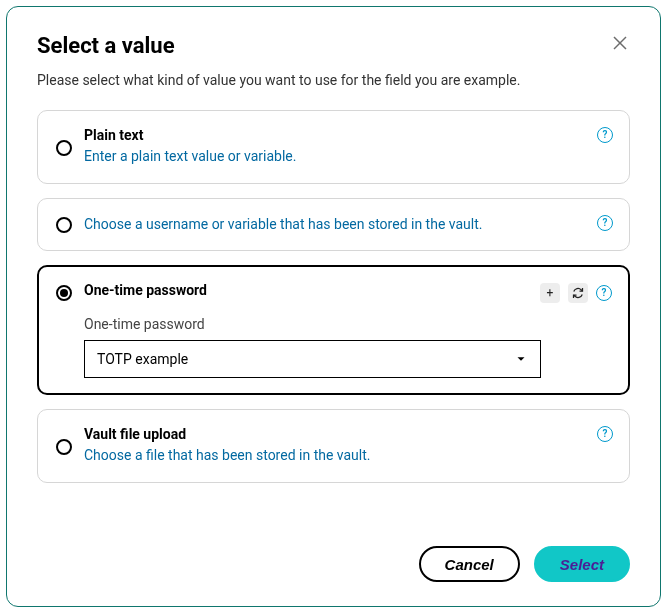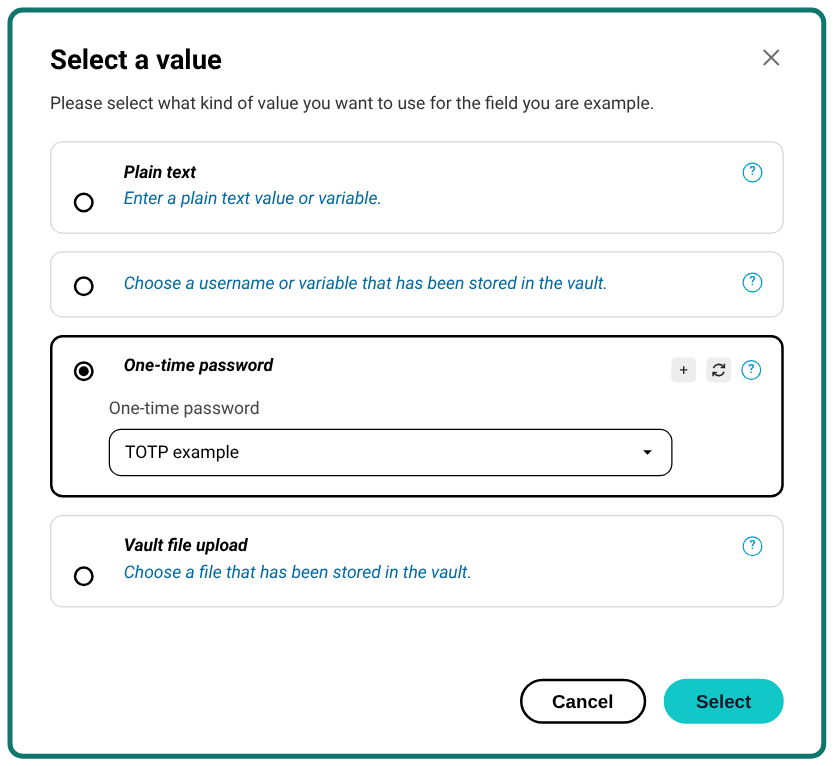--- a/index.html
+++ b/index.html
@@ -9,21 +9,21 @@
       width: 667px;
       height: 613px;
       position: relative;
     }
     .modal {
       position: absolute;
       top: 6px;
       left: 6px;
       right: 6px;
       bottom: 6px;
-      border: 4px solid #0f766e;
+      border: 1px solid #0f766e;
       border-radius: 12px;
       padding: 26px 30px 24px 30px;
       display: flex;
       flex-direction: column;
     }
     .header-row {
       display: flex;
       justify-content: space-between;
       align-items: flex-start;
       margin-bottom: 14px;
@@ -61,23 +61,22 @@
       border-radius: 10px;
       padding: 16px 18px;
       position: relative;
     }
     .option-card.selected {
       border: 2px solid #000;
       padding: 15px 17px;
     }
     .option-head {
       display: flex;
-      align-items: flex-end;
-      gap: 24px;
-      font-style: italic;
+      align-items: center;
+      gap: 12px;
     }
     .radio {
       width: 16px;
       height: 16px;
       border: 2px solid #000;
       border-radius: 50%;
       flex-shrink: 0;
       margin-top: 2px;
       position: relative;
       background: #fff;
@@ -143,21 +142,21 @@
       margin-left: 28px;
     }
     .field-label {
       font-size: 14px;
       color: #444;
       margin-bottom: 8px;
     }
     .select-wrap {
       position: relative;
       border: 1.5px solid #000;
-      border-radius: 10px;
+      border-radius: 0;
       height: 38px;
       display: flex;
       align-items: center;
       padding: 0 12px;
       background: #fff;
       cursor: pointer;
       width: calc(100% - 70px);
     }
     .select-value {
       font-size: 14px;
@@ -178,30 +177,31 @@
     .btn {
       height: 36px;
       padding: 0 24px;
       border-radius: 20px;
       font-size: 15px;
       font-weight: 600;
       cursor: pointer;
       display: flex;
       align-items: center;
       justify-content: center;
+      font-style: italic;
     }
     .btn-cancel {
       background: #fff;
       border: 2px solid #000;
       color: #000;
     }
     .btn-select {
       background: #11c7c7;
       border: 2px solid #11c7c7;
-      color: #0f172a;
+      color: #4c1d95;
     }
   </style>
 </head>
 <body>
 
 <div class="modal">
   <div class="header-row">
     <h2 class="modal-title">Select a value</h2>
     <button class="close-btn">
       <svg width="16" height="16" viewBox="0 0 16 16" fill="none" stroke="currentColor" stroke-width="1.5">

